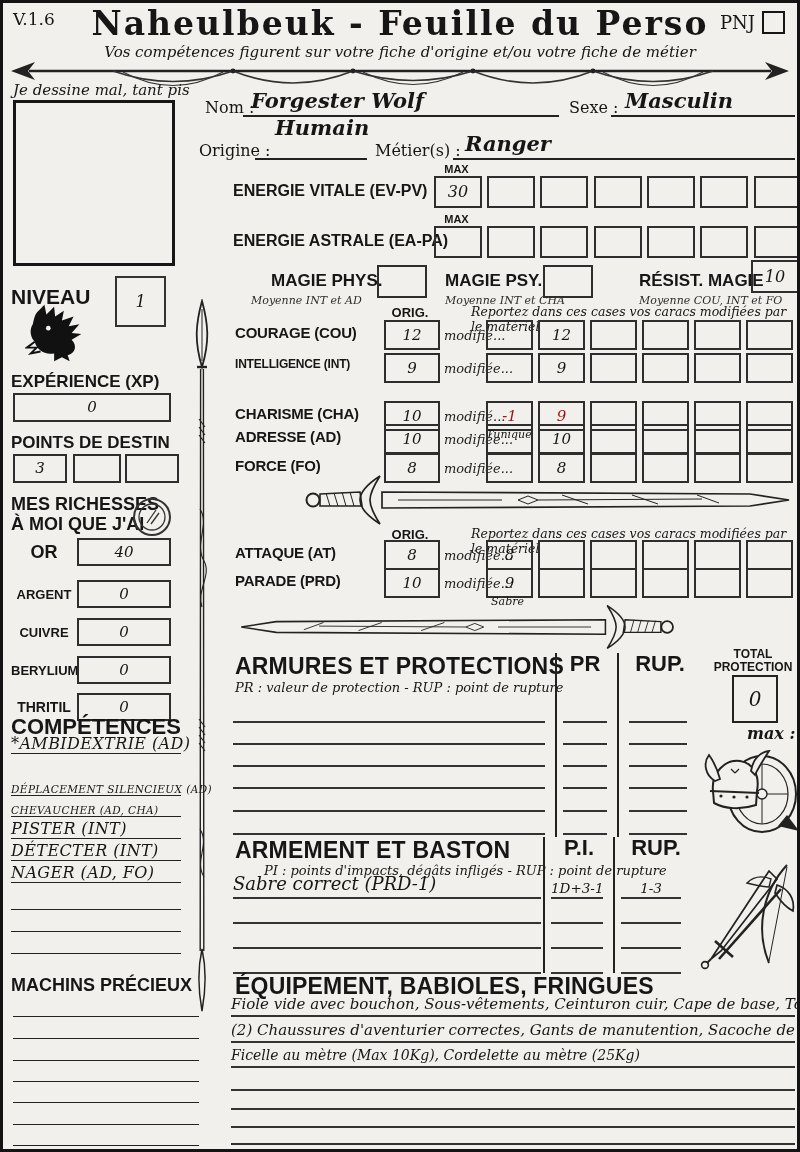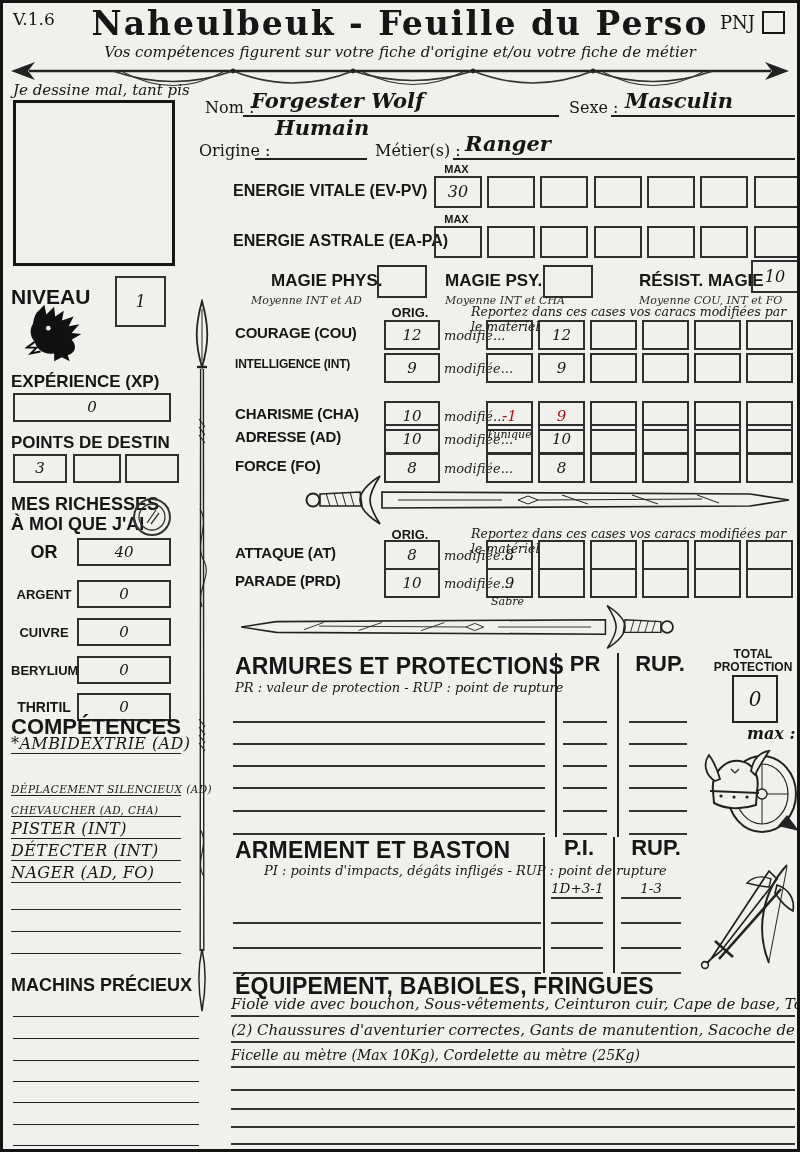--- a/index.html
+++ b/index.html
@@ -417,20 +417,21 @@
     </svg>
   </div>
 
   <div class="abs sec-title" style="left:232px;top:834px;">ARMEMENT ET BASTON</div>
   <div class="abs sec-sub" style="left:232px;top:860px;margin-left:29px;">PI : points d'impacts, dégâts infligés - RUP : point de rupture</div>
   <div class="abs col-head" style="left:544px;top:832px;width:64px;">P.I.</div>
   <div class="abs col-head" style="left:610px;top:832px;width:86px;">RUP.</div>
   <div class="abs vline" style="left:540px;top:834px;height:136px;"></div>
   <div class="abs vline" style="left:610px;top:834px;height:136px;"></div>
 
+  <div class="abs rule" style="left:230px;top:870px;width:308px;height:24px;"><span class="cell-hw" style="font-size:18px;">Sabre correct (PRD-1)</span></div>
   <div class="abs rule" style="left:548px;top:876px;width:52px;height:18px;text-align:center;"><span class="cell-hw" style="font-size:13.5px;">1D+3-1</span></div>
   <div class="abs rule" style="left:618px;top:876px;width:60px;height:18px;text-align:center;"><span class="cell-hw" style="font-size:13.5px;">1-3</span></div>
   <div class="abs rule" style="left:230px;top:901px;width:308px;height:18px;"><span class="cell-hw" style="font-size:18px;"></span></div>
   <div class="abs rule" style="left:548px;top:901px;width:52px;height:18px;text-align:center;"><span class="cell-hw" style="font-size:13.5px;"></span></div>
   <div class="abs rule" style="left:618px;top:901px;width:60px;height:18px;text-align:center;"><span class="cell-hw" style="font-size:13.5px;"></span></div>
   <div class="abs rule" style="left:230px;top:926px;width:308px;height:18px;"><span class="cell-hw" style="font-size:18px;"></span></div>
   <div class="abs rule" style="left:548px;top:926px;width:52px;height:18px;text-align:center;"><span class="cell-hw" style="font-size:13.5px;"></span></div>
   <div class="abs rule" style="left:618px;top:926px;width:60px;height:18px;text-align:center;"><span class="cell-hw" style="font-size:13.5px;"></span></div>
   <div class="abs rule" style="left:230px;top:951px;width:308px;height:18px;"><span class="cell-hw" style="font-size:18px;"></span></div>
   <div class="abs rule" style="left:548px;top:951px;width:52px;height:18px;text-align:center;"><span class="cell-hw" style="font-size:13.5px;"></span></div>

